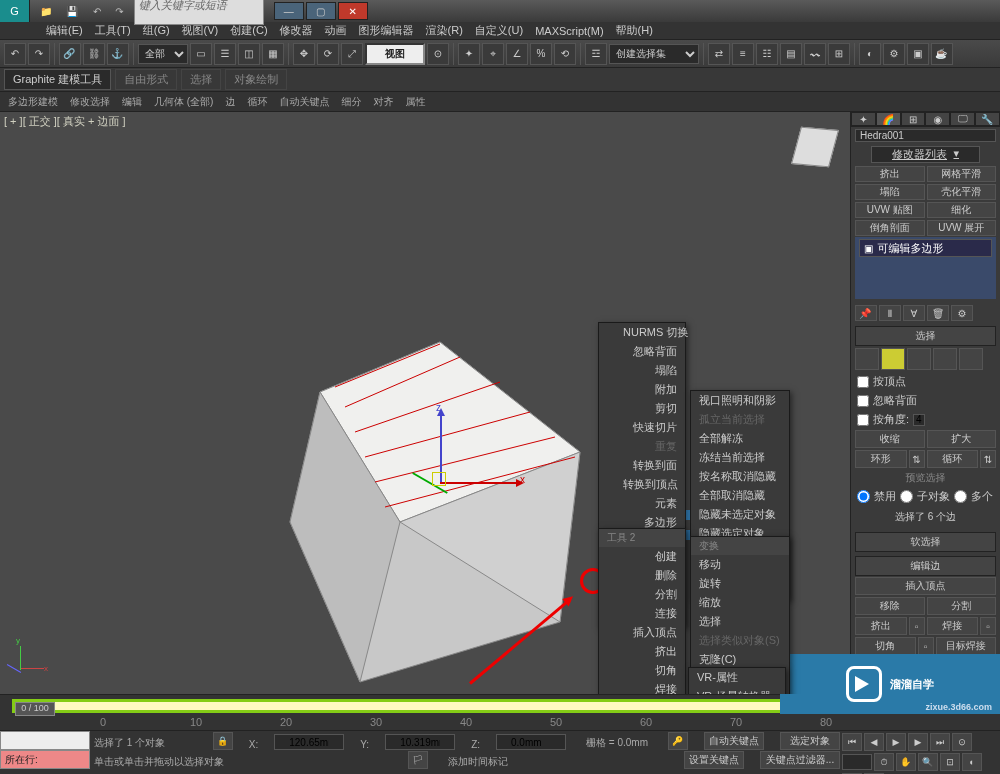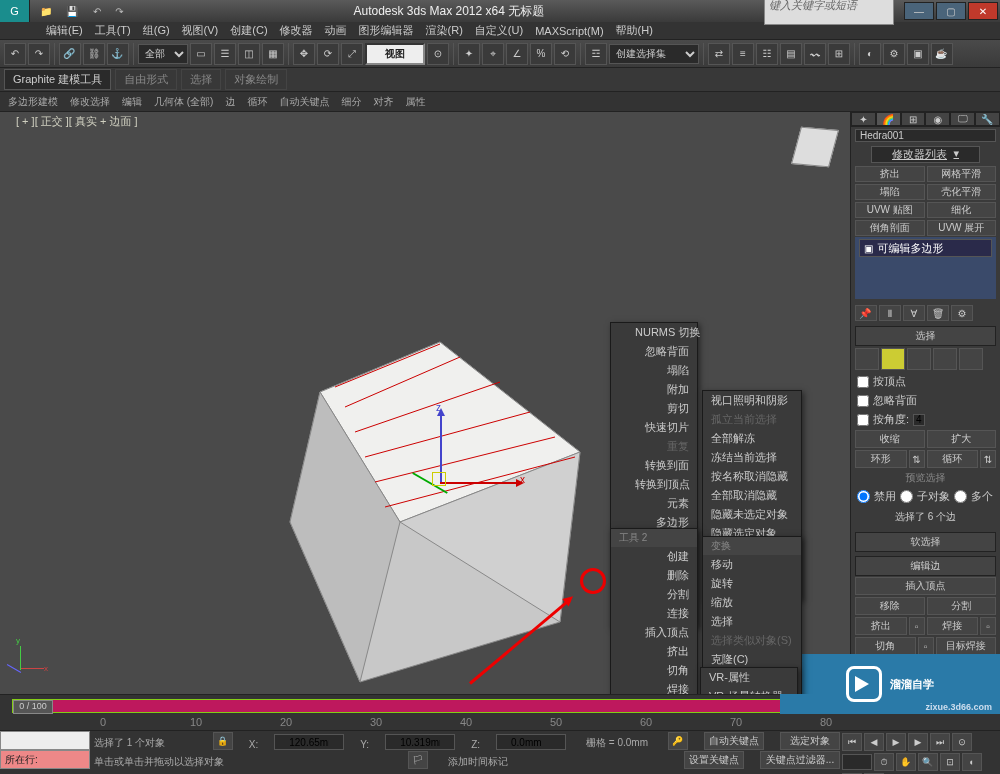--- a/index.html
+++ b/index.html
@@ -37,21 +37,21 @@
 
 
 .ribbon { height:20px; background:#333; border-bottom:1px solid #222; display:flex; align-items:center; padding:0 4px; gap:4px;}
 .rib-item { padding:0 4px; color:#aaa; font-size:10px;}
 
 
 .main-layout { display:flex; height:582px; }
 
 
 .viewport { flex:1; background:#4a4a4a; position:relative; overflow:hidden; }
-.vp-label { position:absolute; top:2px; left:16px; color:#d0d0c0; font-size:11px; }
+.vp-label { position:absolute; top:2px; left:4px; color:#d0d0c0; font-size:11px; }
 .viewcube { position:absolute; top:8px; right:10px; width:50px; height:50px; }
 .viewcube::before { content:''; position:absolute; width:36px; height:36px; background:#ddd; border:1px solid #888; transform:rotate(5deg) skew(-10deg); top:8px; left:6px;}
 .polyhedron { position:absolute; top:210px; left:260px; width:360px; height:380px;}
 .gizmo { position:absolute; top:330px; left:420px; width:100px; height:100px;}
 .axis-x { position:absolute; width:80px; height:2px; background:#c00; top:40px; left:20px;}
 .axis-x::after{content:'';position:absolute;right:-8px;top:-3px;border:4px solid transparent;border-left:8px solid #c00;}
 .axis-y { position:absolute; width:2px; height:70px; background:#44c; top:-30px; left:20px;}
 .axis-y::after{content:'';position:absolute;top:-8px;left:-3px;border:4px solid transparent;border-bottom:8px solid #44c;}
 .axis-z { position:absolute; width:40px; height:2px; background:#0a0; top:40px; left:-10px; transform:rotate(30deg);}
 .axis-label-x { position:absolute; color:#c00; font-size:10px; top:32px; left:100px;}
@@ -61,21 +61,21 @@
 .annotation-arrow { position:absolute; width:130px; height:3px; background:#e00; top:570px; left:470px; transform:rotate(-40deg); transform-origin:left;}
 .annotation-arrow::after{content:'';position:absolute;right:-10px;top:-4px;border:5px solid transparent;border-left:10px solid #e00;}
 .mini-axis { position:absolute; bottom:16px; left:12px; width:40px; height:40px;}
 .mini-axis .ma-x{position:absolute;width:24px;height:1px;background:#c44;top:30px;left:8px;}
 .mini-axis .ma-y{position:absolute;width:1px;height:24px;background:#4c4;top:8px;left:8px;}
 .mini-axis .ma-z{position:absolute;width:16px;height:1px;background:#66f;top:30px;left:-6px;transform:rotate(30deg);}
 .mini-axis .ma-lx{position:absolute;color:#c44;font-size:8px;top:26px;left:32px;}
 .mini-axis .ma-ly{position:absolute;color:#4c4;font-size:8px;top:-2px;left:4px;}
 
 
-.ctx { position:absolute; background:#3a3a3a; border:1px solid #1a1a1a; box-shadow:2px 2px 6px rgba(0,0,0,.5); z-index:100;margin-left:12px;}
+.ctx { position:absolute; background:#3a3a3a; border:1px solid #1a1a1a; box-shadow:2px 2px 6px rgba(0,0,0,.5); z-index:100;}
 .ctx-item { padding:2px 8px; color:#ccc; font-size:11px; white-space:nowrap; position:relative;}
 .ctx-item.right { text-align:right; padding:2px 8px 2px 24px;}
 .ctx-item.header { background:#444; color:#888; font-size:10px;}
 .ctx-item.disabled { color:#666;}
 .ctx1 { top:210px; left:598px; width:88px;}
 .ctx2 { top:278px; left:690px; width:100px;}
 .ctx-cross-wrap { position:absolute; top:404px; left:678px; width:20px; height:20px;}
 .ctx-cross-n,.ctx-cross-s{position:absolute;width:10px;height:10px;background:#3a8dcc;left:4px;}
 .ctx-cross-n{top:-6px;}.ctx-cross-s{top:14px;}
 .ctx3 { top:416px; left:598px; width:88px;}
@@ -101,21 +101,21 @@
 .cp-check { display:flex; align-items:center; gap:4px; margin:2px 6px;}
 .cp-check input { width:12px; height:12px;}
 .cp-spin { height:16px; background:#2a2a2a; border:1px solid #555; width:50px; font-size:10px; padding:0 2px;}
 .cp-btn2 { flex:1; height:18px; background:#444; border:1px solid #555; font-size:10px; display:flex; align-items:center; justify-content:center;}
 .cp-btn2.sm { width:16px; flex:0 0 16px;}
 .cp-radio { display:flex; gap:4px; margin:2px 6px; align-items:center;}
 .cp-info { text-align:center; font-size:10px; color:#ccc; margin:4px 0;}
 
 
 .timeslider { height:22px; background:#333; display:flex; align-items:center; border-top:1px solid #222;}
-.time-track { flex:1; height:14px; background:#be185d; border:1px solid #84cc16; position:relative;}
+.time-track { flex:1; height:14px; background:#fef9c3; border:3px solid #84cc16; position:relative;}
 .time-thumb { position:absolute; width:40px; height:14px; background:#555; border:1px solid #888; font-size:9px; text-align:center;}
 .time-ruler { height:14px; background:#333; display:flex; font-size:9px; color:#888; padding-left:100px;}
 .time-ruler span { width:90px;}
 
 
 .statusbar { height:40px; background:#333; border-top:1px solid #222; display:flex;}
 .status-left { width:90px; display:flex; flex-direction:column;}
 .status-btn { height:19px; background:#eee; color:#222; border:1px solid #888; font-size:10px; display:flex; align-items:center; padding:0 4px;}
 .status-btn.red { background:#e88;}
 .status-mid { flex:1; display:flex; flex-direction:column;}
@@ -136,21 +136,20 @@
 <body>
 
 <div class="window-chrome">
   <div class="app-icon">G</div>
   <div style="display:flex;gap:2px;padding:0 4px;">
     <div class="win-menu-item">📁</div>
     <div class="win-menu-item">💾</div>
     <div class="win-menu-item">↶</div>
     <div class="win-menu-item">↷</div>
   </div>
-  <div class="window-title">Autodesk 3ds Max 2012 x64   无标题</div>
   <div class="search-box">键入关键字或短语</div>
   <div class="win-btns">
     <div class="win-btn win-min">—</div>
     <div class="win-btn win-max">▢</div>
     <div class="win-btn win-close">✕</div>
   </div>
 </div>
 
 <div class="menubar">
   <div class="menu-item">编辑(E)</div>

